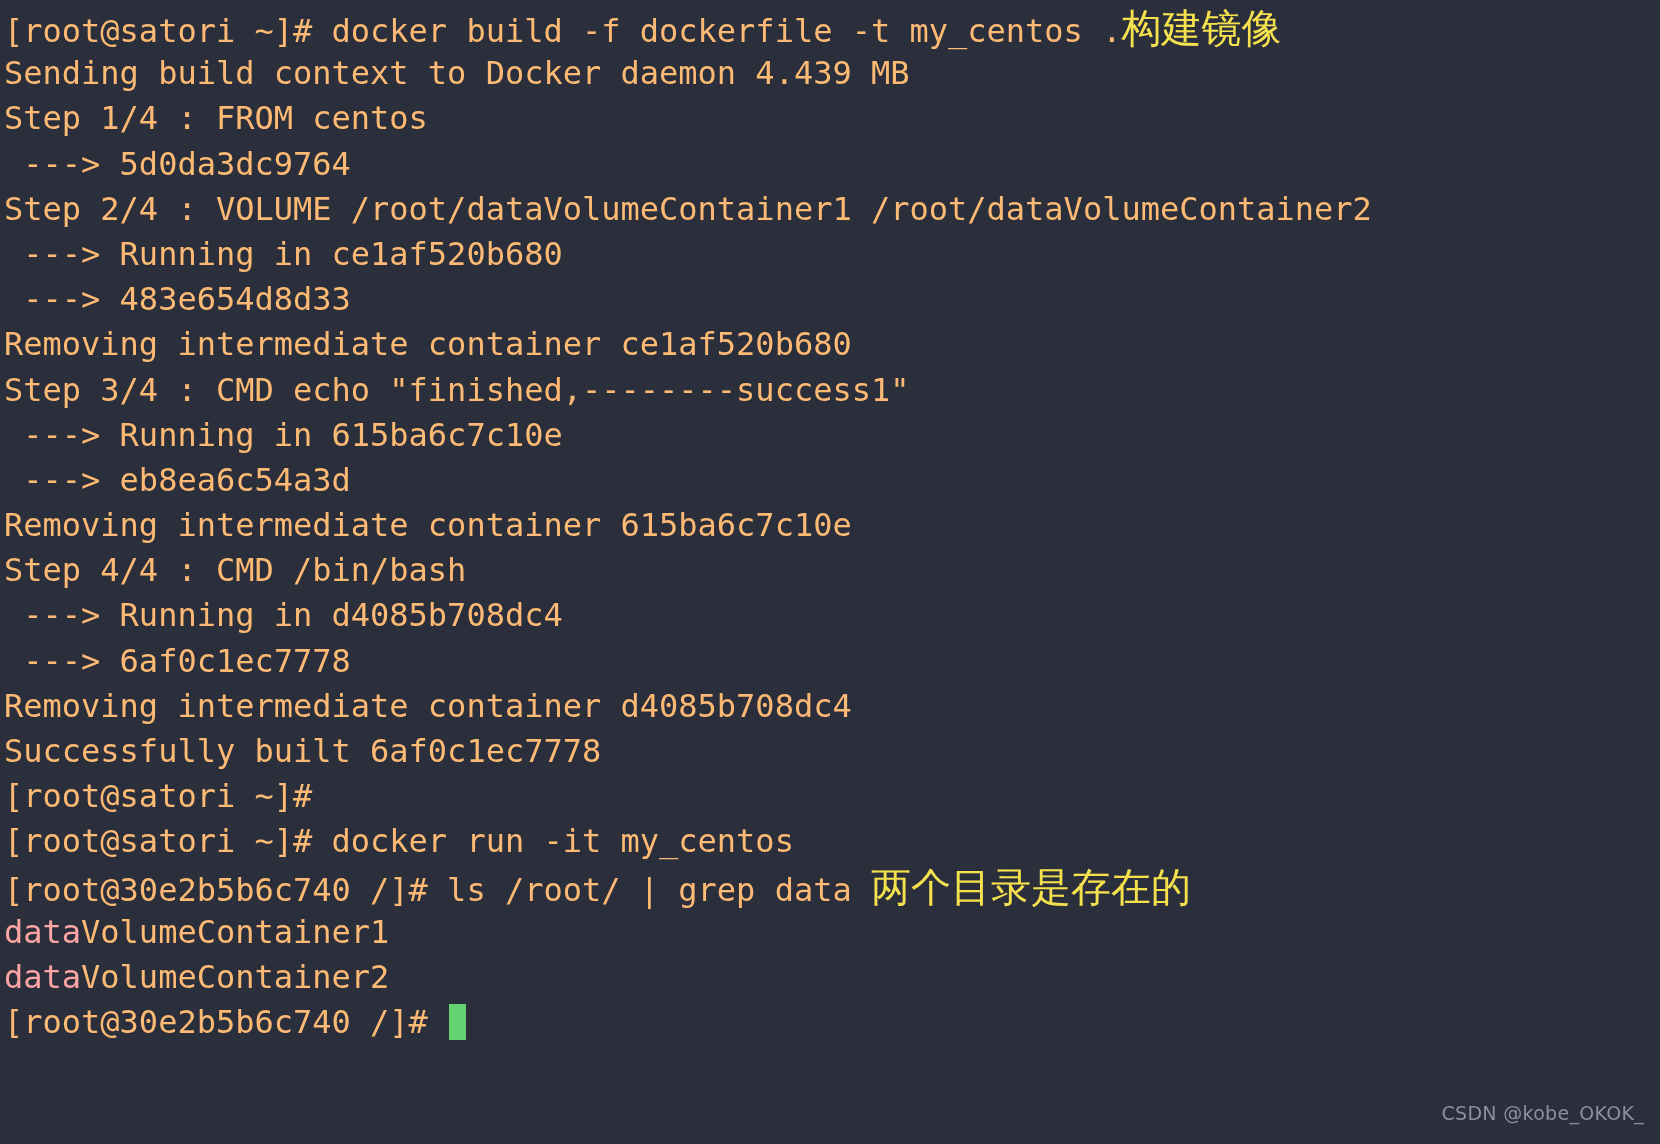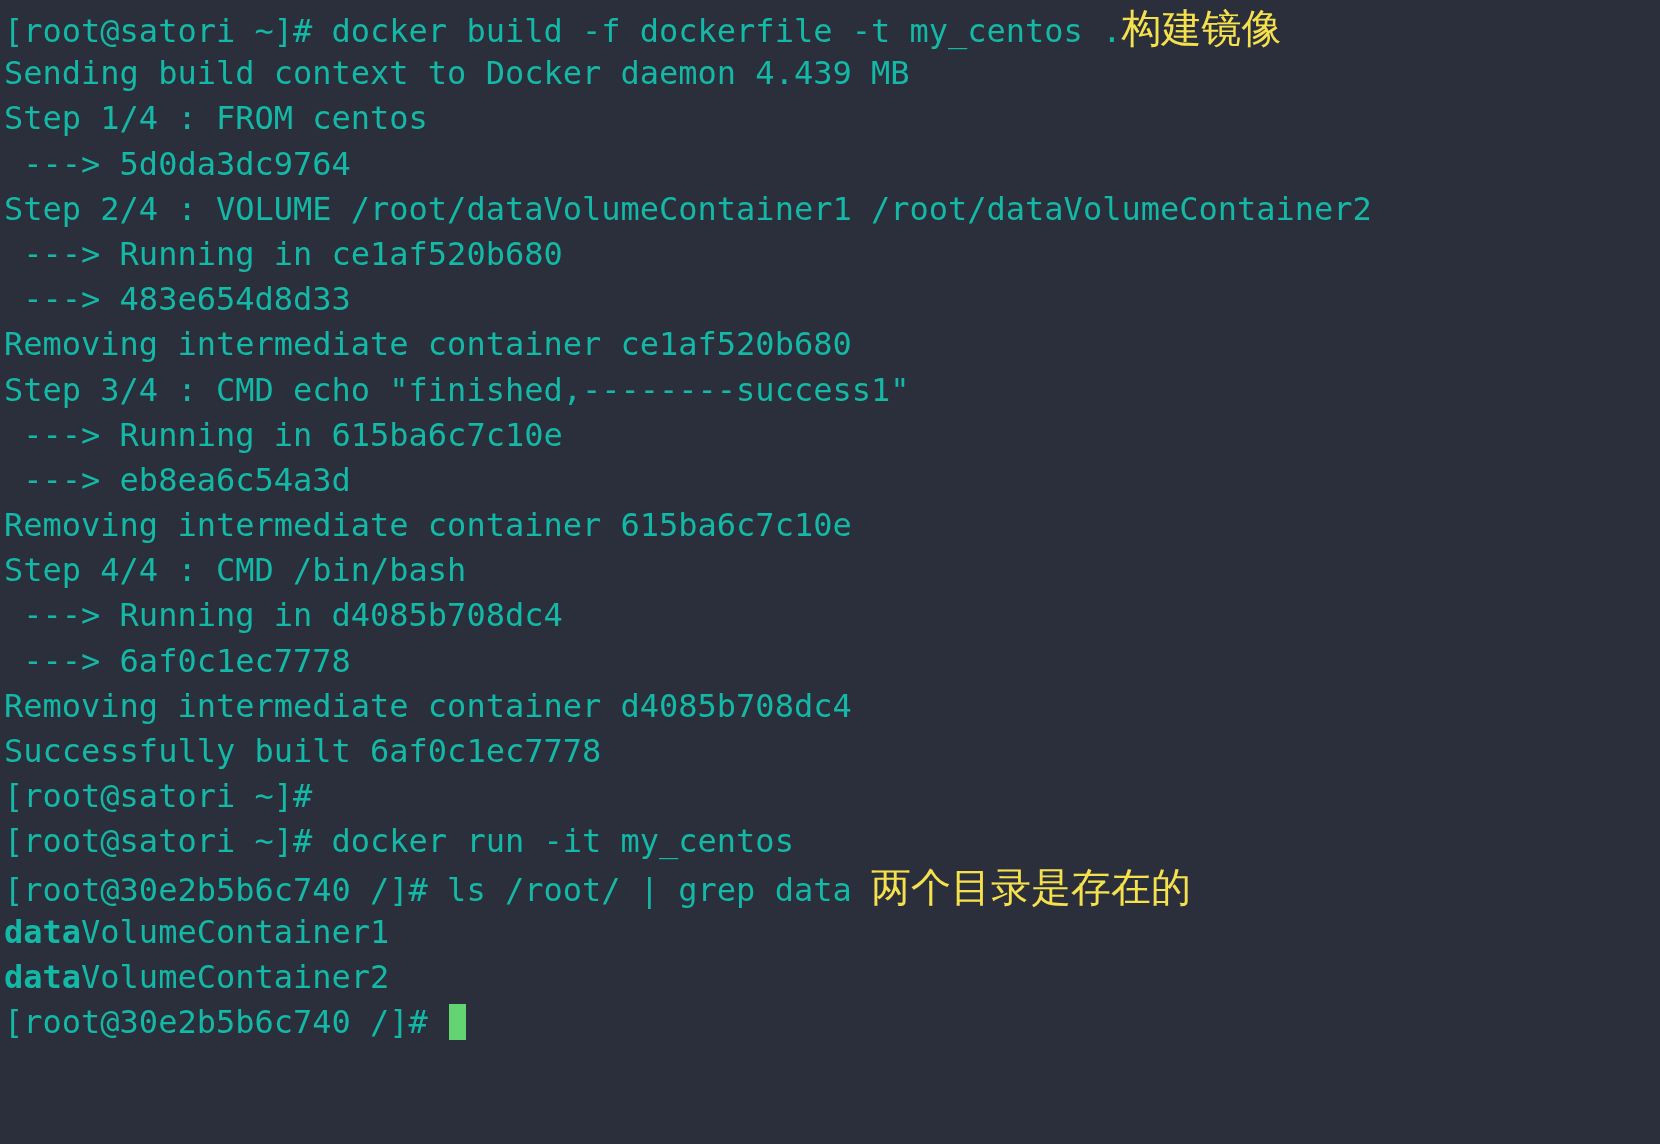--- a/index.html
+++ b/index.html
@@ -26,23 +26,23 @@
     left: 4px;
     right: 0;
     white-space: pre;
   }
   .line {
     height: 45.2px;
     white-space: pre;
     display: block;
     letter-spacing: 0px;
   }
-  .fg-default { color: #14b8a6; }
+  .fg-default { color: #fdba74; }
   .fg-yellow  { color: #f5e14e; }
-  .fg-red     { color: #14b8a6; font-weight: bold; }
+  .fg-red     { color: #fca5a5; font-weight: normal; }
   .cursor {
     display: inline-block;
     width: 17px;
     height: 36px;
     background: #63d471;
     vertical-align: -7px;
     margin-left: 2px;
   }
   .cjk {
     font-family: "DejaVu Sans", "Liberation Sans", sans-serif;
@@ -56,13 +56,14 @@
     font-size: 19px;
     color: #8c8f9c;
     letter-spacing: 0.3px;
   }
 </style>
 </head>
 <body>
 
 <div id="terminal">
   <div class="screen" id="screen"><div class="line"><span class="fg-default">[root@satori ~]# docker build -f dockerfile -t my_centos .</span><span class="fg-yellow cjk">构建镜像</span></div><div class="line"><span class="fg-default">Sending build context to Docker daemon 4.439 MB</span></div><div class="line"><span class="fg-default">Step 1/4 : FROM centos</span></div><div class="line"><span class="fg-default"> ---&gt; 5d0da3dc9764</span></div><div class="line"><span class="fg-default">Step 2/4 : VOLUME /root/dataVolumeContainer1 /root/dataVolumeContainer2</span></div><div class="line"><span class="fg-default"> ---&gt; Running in ce1af520b680</span></div><div class="line"><span class="fg-default"> ---&gt; 483e654d8d33</span></div><div class="line"><span class="fg-default">Removing intermediate container ce1af520b680</span></div><div class="line"><span class="fg-default">Step 3/4 : CMD echo "finished,--------success1"</span></div><div class="line"><span class="fg-default"> ---&gt; Running in 615ba6c7c10e</span></div><div class="line"><span class="fg-default"> ---&gt; eb8ea6c54a3d</span></div><div class="line"><span class="fg-default">Removing intermediate container 615ba6c7c10e</span></div><div class="line"><span class="fg-default">Step 4/4 : CMD /bin/bash</span></div><div class="line"><span class="fg-default"> ---&gt; Running in d4085b708dc4</span></div><div class="line"><span class="fg-default"> ---&gt; 6af0c1ec7778</span></div><div class="line"><span class="fg-default">Removing intermediate container d4085b708dc4</span></div><div class="line"><span class="fg-default">Successfully built 6af0c1ec7778</span></div><div class="line"><span class="fg-default">[root@satori ~]#</span></div><div class="line"><span class="fg-default">[root@satori ~]# docker run -it my_centos</span></div><div class="line"><span class="fg-default">[root@30e2b5b6c740 /]# ls /root/ | grep data </span><span class="fg-yellow cjk">两个目录是存在的</span></div><div class="line"><span class="fg-red">data</span><span class="fg-default">VolumeContainer1</span></div><div class="line"><span class="fg-red">data</span><span class="fg-default">VolumeContainer2</span></div><div class="line"><span class="fg-default">[root@30e2b5b6c740 /]# </span><span class="cursor"></span></div></div>
+  <div class="watermark">CSDN @kobe_OKOK_</div>
 </div>
 
 </body></html>

